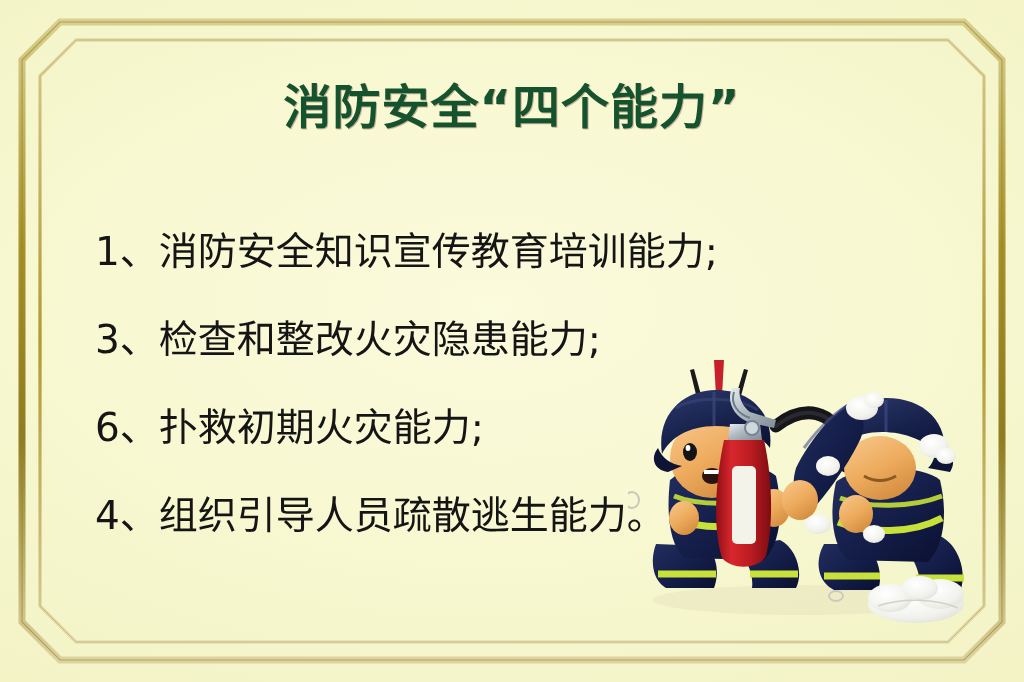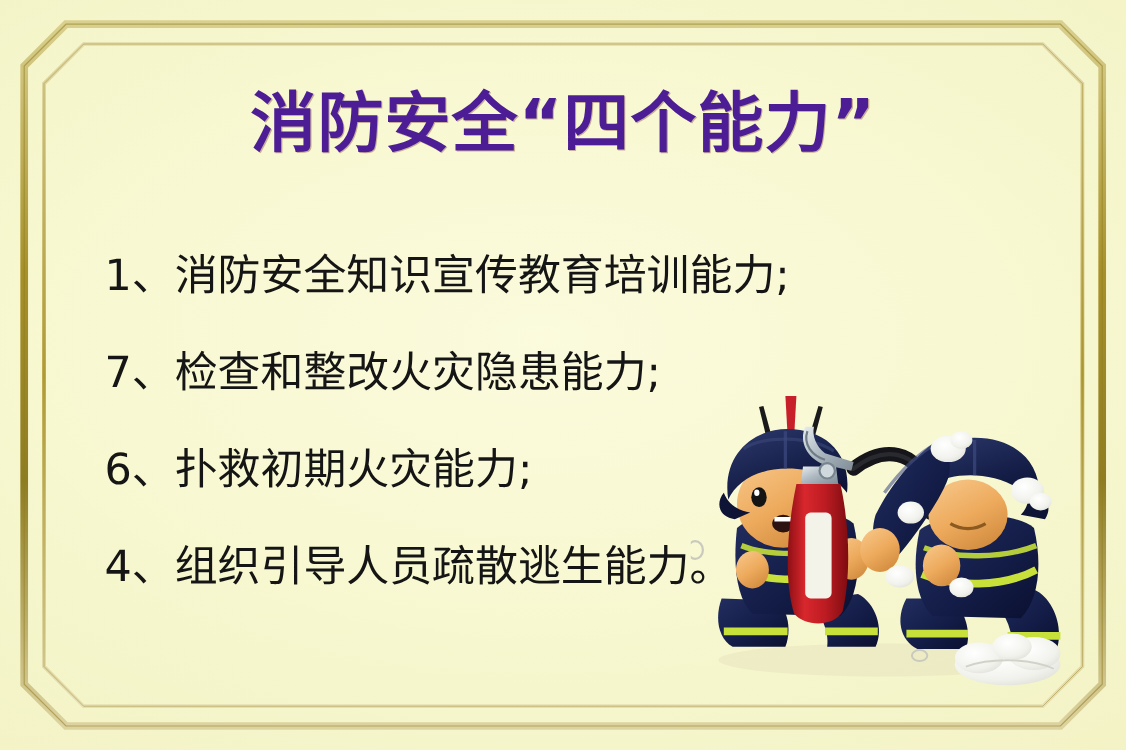--- a/index.html
+++ b/index.html
@@ -38,24 +38,24 @@
   .title-wrap {
     position: absolute;
     left: 0;
     top: 82px;
     width: 1024px;
     text-align: center;
   }
   .title {
     display: inline-block;
     font-family: "DejaVu Sans", "Liberation Sans", sans-serif;
-    font-size: 60px;
+    font-size: 48px;
     font-weight: 700;
     letter-spacing: 1px;
-    color: #4c1d95;
+    color: #14532d;
     line-height: 1.05;
     white-space: nowrap;
     text-shadow: 1px 1px 0 rgba(90,8,16,0.30);
   }
 
   
   .list {
     position: absolute;
     left: 95px;
     top: 207px;
@@ -120,21 +120,21 @@
       <path d="M 76,40 L 948,40 L 984,76 L 984,606 L 948,642 L 76,642 L 40,606 L 40,76 Z" fill="none" stroke="#9e8a2c" stroke-width="0.9" stroke-opacity="0.5"></path>
     </svg>
   </div>
 
   <div class="title-wrap">
     <div class="title">消防安全“四个能力”</div>
   </div>
 
   <div class="list">
     <div class="list-item">1、消防安全知识宣传教育培训能力;</div>
-    <div class="list-item">7、检查和整改火灾隐患能力;</div>
+    <div class="list-item">3、检查和整改火灾隐患能力;</div>
     <div class="list-item">6、扑救初期火灾能力;</div>
     <div class="list-item">4、组织引导人员疏散逃生能力。</div>
   </div>
 
   <div class="illo">
     <svg viewBox="0 0 346 288" xmlns="http://www.w3.org/2000/svg">
       <defs>
         <linearGradient id="helmetG" x1="0.2" y1="0" x2="0.8" y2="1">
           <stop offset="0%" stop-color="#2a3668"></stop>
           <stop offset="55%" stop-color="#16204a"></stop>

